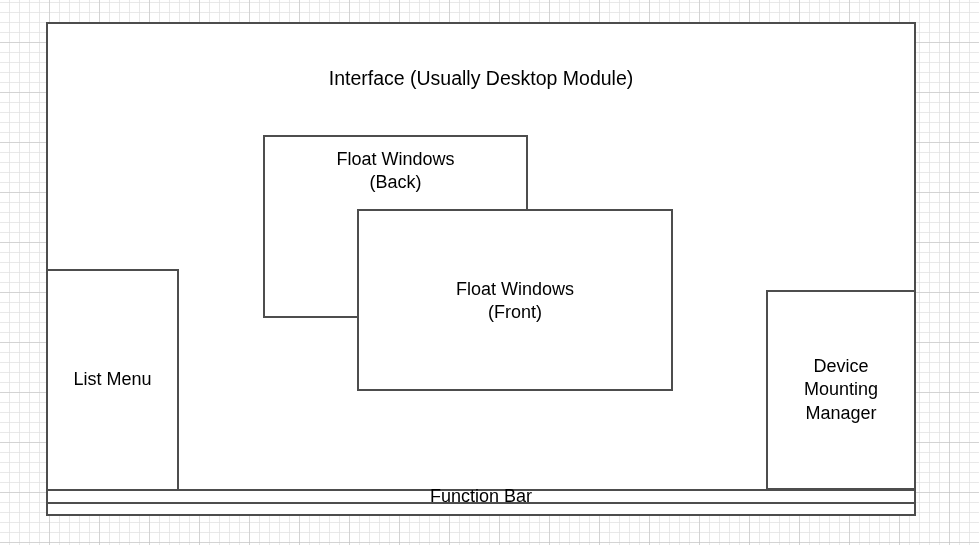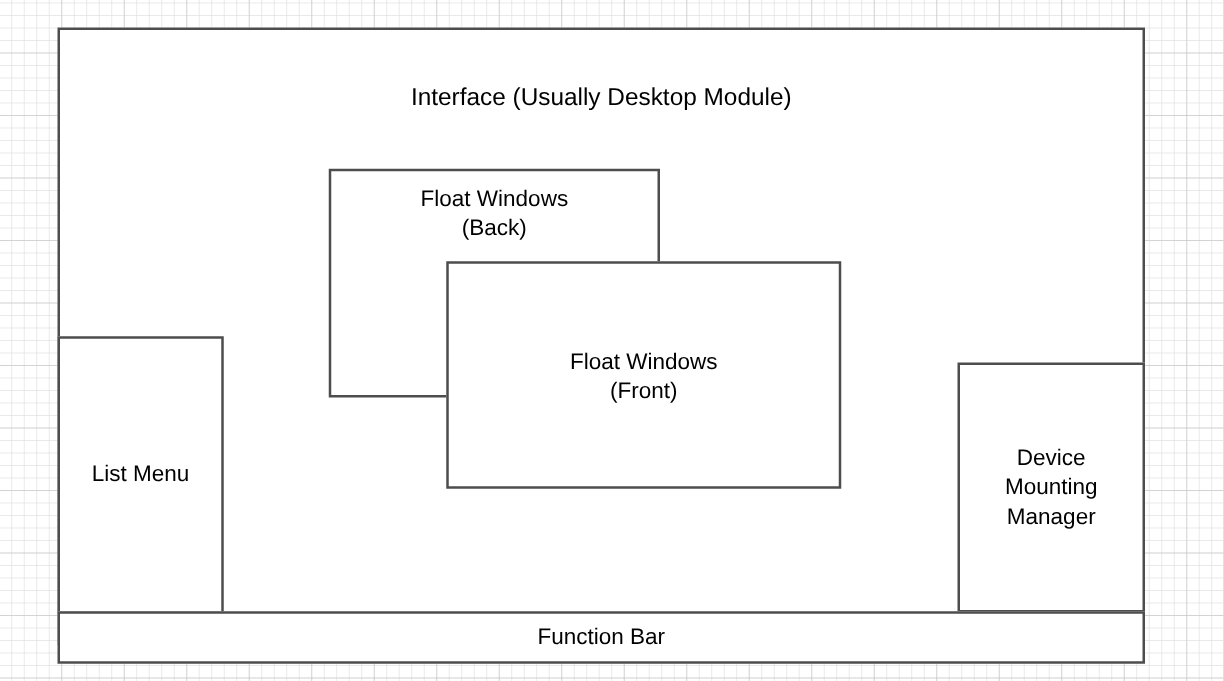--- a/index.html
+++ b/index.html
@@ -7,21 +7,21 @@
     margin: 0;
     padding: 0;
     background: #ffffff;
   }
 
   #canvas {
     position: relative;
     width: 979px;
     height: 545px;
     overflow: hidden;
-    background-color: #a3a3a3;
+    background-color: #be185d;
     font-family: "Liberation Sans", "DejaVu Sans", sans-serif;
     -webkit-font-smoothing: antialiased;
   }
 
   
   #grid-background {
     position: absolute;
     left: 0;
     top: 0;
     width: 979px;
@@ -116,21 +116,21 @@
   }
   #float-window-front > .box-label {
     font-size: 18px;
     margin-top: 2px;
   }
 
   #function-bar {
     left: 46px;
     top: 489px;
     width: 870px;
-    height: 42px;
+    height: 15px;
     z-index: 5;
   }
   #function-bar > .box-label { font-size: 18px; }
 </style>
 </head>
 <body>
 
 <div id="canvas">
 
   <div id="grid-background"></div>

